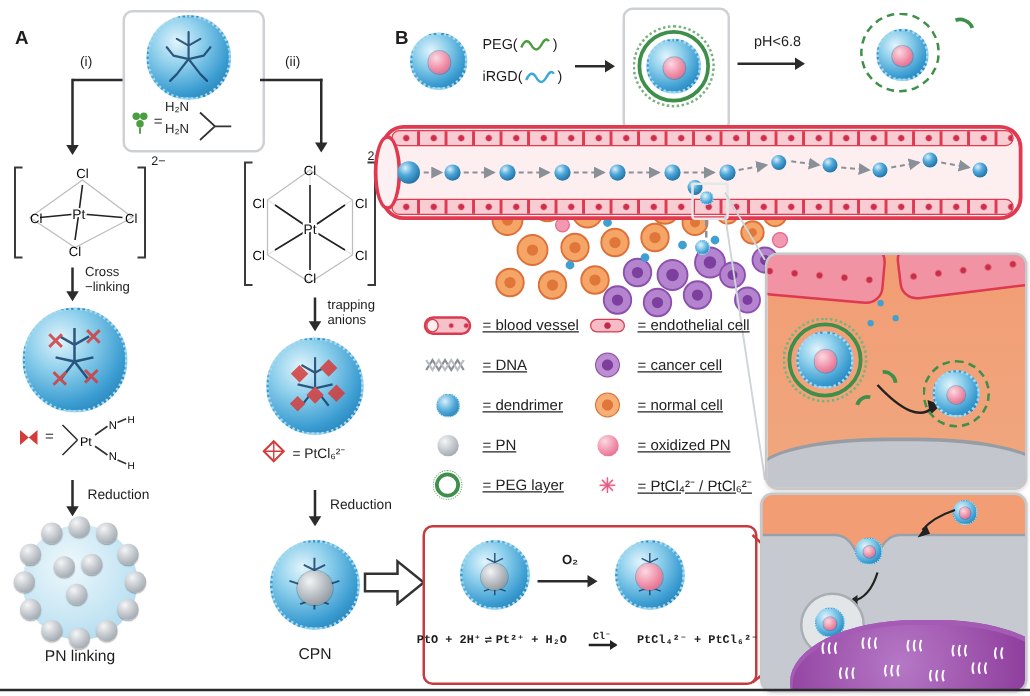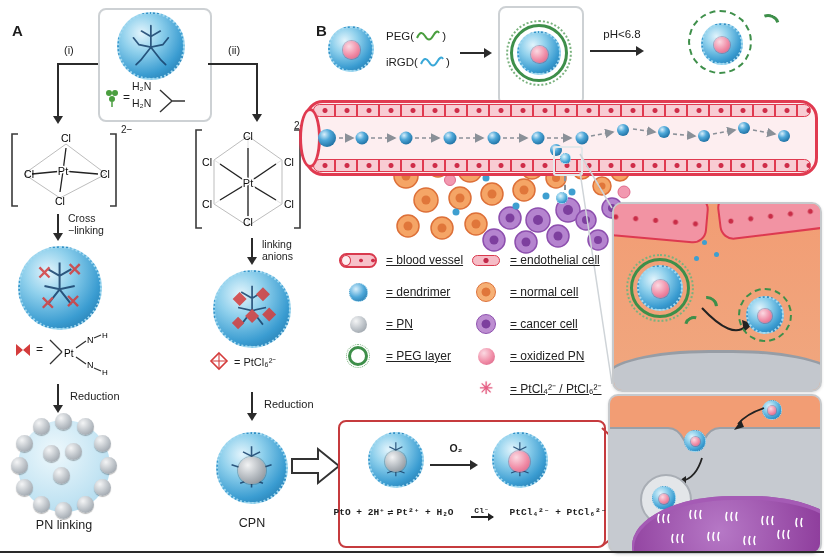--- a/index.html
+++ b/index.html
@@ -130,21 +130,21 @@
     <text x="20" y="82" font-size="10.5" text-anchor="end">Cl</text>
     <text x="20" y="40" font-size="10.5" text-anchor="end">Cl</text>
     <text x="56" y="61" font-size="11" text-anchor="middle" paint-order="stroke" stroke="#fff" stroke-width="3" fill="#111">Pt</text>
   </svg>
   <div class="t" style="left:294px;top:120px;font-size:10px">2−</div>
 
   <div class="varrow" style="left:57px;top:214px;height:24px"></div>
   <div class="t" style="left:68px;top:212px;font-size:10.5px">Cross</div>
   <div class="t" style="left:68px;top:224px;font-size:10.5px">−linking</div>
   <div class="varrow" style="left:251px;top:238px;height:24px"></div>
-  <div class="t" style="left:262px;top:238px;font-size:10.5px">linking</div>
+  <div class="t" style="left:262px;top:238px;font-size:10.5px">trapping</div>
   <div class="t" style="left:262px;top:250px;font-size:10.5px">anions</div>
 
   <div class="np" style="left:18px;top:246px;width:84px;height:84px">
     <svg class="branches" viewBox="0 0 40 40">
       <g stroke="#16406b" stroke-width="1.2" fill="none">
           <path d="M20 5 V13 M13 9 L20 13 L27 9 M20 13 V21 M11 19 L20 21 L29 19 M20 21 L13 30 M20 21 L27 30"></path>
         </g>
       <g stroke="#d43c3c" stroke-width="1.4" fill="none">
           <path d="M8 8 l6 6 M14 8 l-6 6 M26 6 l6 6 M32 6 l-6 6 M10 26 l6 6 M16 26 l-6 6 M25 25 l6 6 M31 25 l-6 6"></path>
         </g>
@@ -389,20 +389,29 @@
 
   <div class="legend-col" style="left:338px;top:244px">
     <div class="lrow">
       <span class="lic" style="width:40px">
           <span class="vessel-ico"></span>
         </span>
       <span class="llabel">= blood vessel</span>
     </div>
     <div class="lrow">
       <span class="lic" style="width:40px">
+          <svg width="36" height="14" viewBox="0 0 36 14">
+            <path d="M1 11 L6 3 L11 11 L16 3 L21 11 L26 3 L31 11" stroke="#8a8f96" stroke-width="1.8" fill="none"></path>
+            <path d="M1 3 L6 11 L11 3 L16 11 L21 3 L26 11 L31 3" stroke="#b8bdc3" stroke-width="1.8" fill="none"></path>
+          </svg>
+        </span>
+      <span class="llabel">= DNA</span>
+    </div>
+    <div class="lrow">
+      <span class="lic" style="width:40px">
           <span class="np-mini"></span>
         </span>
       <span class="llabel">= dendrimer</span>
     </div>
     <div class="lrow">
       <span class="lic" style="width:40px">
           <span class="gray-ico"></span>
         </span>
       <span class="llabel">= PN</span>
     </div>
@@ -415,29 +424,29 @@
   </div>
   <div class="legend-col" style="left:470px;top:244px">
     <div class="lrow">
       <span class="lic" style="width:32px">
           <span class="endo-ico"></span>
         </span>
       <span class="llabel">= endothelial cell</span>
     </div>
     <div class="lrow">
       <span class="lic" style="width:32px">
+          <span class="cell-cancer"></span>
+        </span>
+      <span class="llabel">= cancer cell</span>
+    </div>
+    <div class="lrow">
+      <span class="lic" style="width:32px">
           <span class="cell-normal"></span>
         </span>
       <span class="llabel">= normal cell</span>
-    </div>
-    <div class="lrow">
-      <span class="lic" style="width:32px">
-          <span class="cell-cancer"></span>
-        </span>
-      <span class="llabel">= cancer cell</span>
     </div>
     <div class="lrow">
       <span class="lic" style="width:32px">
           <span class="pink-ico"></span>
         </span>
       <span class="llabel">= oxidized PN</span>
     </div>
     <div class="lrow">
       <span class="lic" style="width:32px">
           <span class="star">✳</span>

